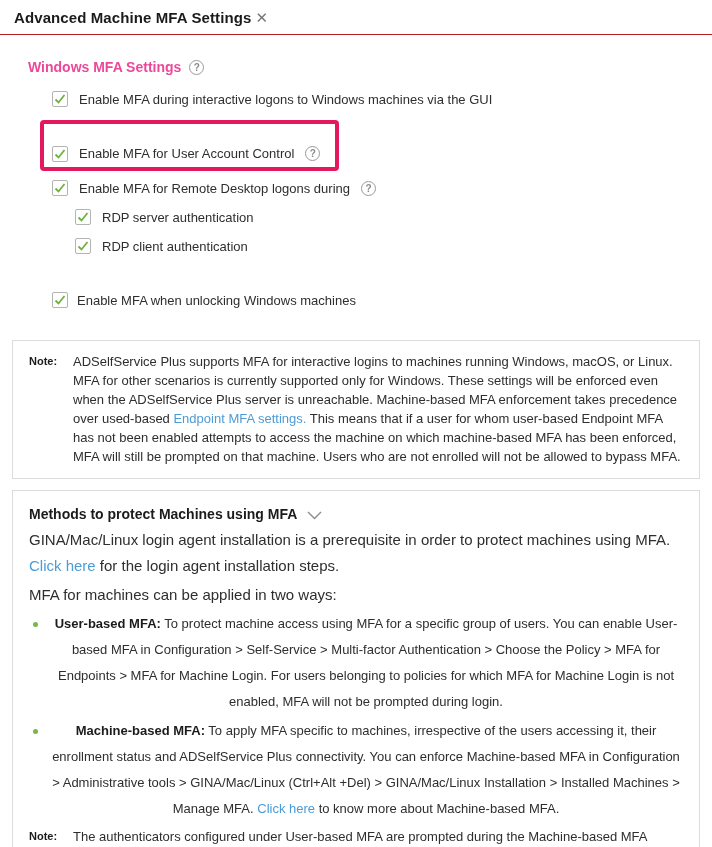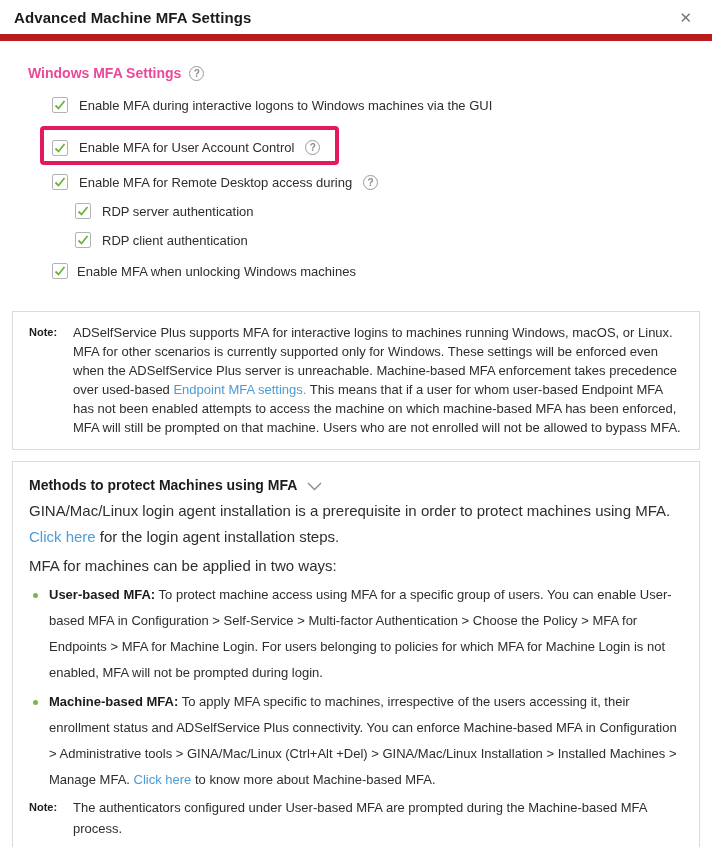--- a/index.html
+++ b/index.html
@@ -1,61 +1,61 @@
 <!DOCTYPE html>
 <html><head>
 <meta charset="utf-8">
 <style>
   * { margin:0; padding:0; box-sizing:border-box; }
   html,body { width:712px; height:847px; background:#fff; overflow:hidden;
               font-family:"Liberation Sans", sans-serif; color:#333; }
   .dialog { width:712px; height:847px; background:#fff; display:flex; flex-direction:column; }
 
   
-  .dlg-header { display:flex; align-items:center; justify-content:space-between;
-                padding:8px 16px 7px 14px; border-bottom:7px solid #b91c1c; }
+  .dlg-header { display:flex; align-items:center; justify-content:flex-start;
+                padding:8px 16px 7px 14px; border-bottom:1px solid #b91c1c; }
   .dlg-title { font-size:15px; font-weight:600; color:#1b1b1b; letter-spacing:.1px; }
   .close-x { font-size:15px; color:#777; cursor:pointer; line-height:1; padding:2px 4px; }
 
   
   .sec-head { display:flex; align-items:center; gap:8px; margin:24px 0 16px 28px; }
   .sec-title { font-size:14px; font-weight:bold; color:#ec4899; }
 
   .help-ic { display:inline-flex; align-items:center; justify-content:center;
              width:15px; height:15px; border:1px solid #9a9a9a; border-radius:50%;
              font-size:10px; color:#8a8a8a; font-weight:bold; flex:0 0 auto; cursor:pointer; }
 
   
   .cb-row { display:flex; align-items:center; gap:11px; margin:0 0 13px 52px; height:19px; }
   .cb-row.sub { margin-left:75px; }
-  .cb-row.last { margin-top:2px; margin-bottom:16px;gap:9px; }
+  .cb-row.last { margin-top:25px; margin-bottom:16px;gap:9px; }
   .cbx { width:16px; height:16px; border:1px solid #b3b3b3; border-radius:2px;
          background:#fff; display:inline-flex; align-items:center; justify-content:center;
          flex:0 0 auto; cursor:pointer; }
   .cb-label { font-size:13px; color:#2e2e2e; white-space:nowrap; }
 
   .hl-wrap { border:4px solid #e5185d; border-radius:4px; width:max-content;
-             margin:0 0 9px 40px; padding:8px 15px 4px 8px; }
+             margin:0 0 9px 40px; padding:20px 15px 4px 8px; }
   .hl-wrap .cb-row { margin:0; }
 
   
   .note-box { border:1px solid #dcdcdc; margin:16px 12px 0 12px; padding:11px 16px 12px 16px;
               display:flex; gap:6px; }
   .note-label { font-weight:bold; font-size:11px; color:#1b1b1b; flex:0 0 38px; line-height:19px; }
   .note-text { font-size:13px; line-height:19px; color:#2e2e2e; }
 
   a.lnk { color:#4d9bd5; text-decoration:none; cursor:pointer; }
 
   
   .methods-box { border:1px solid #dcdcdc; margin:11px 12px 0 12px; padding:15px 16px 10px 16px; }
   .methods-head { display:flex; align-items:center; gap:10px; margin-bottom:5px; }
   .methods-title { font-size:14px; font-weight:bold; color:#1b1b1b; }
   .chev { cursor:pointer; display:inline-flex; margin-top:2px; }
   .m-para { font-size:15px; line-height:26px; color:#2e2e2e; margin-top:3px; }
-  .bullets { list-style:none; margin-top:2px; }
+  .bullets { list-style:none; margin-top:2px;text-align:center; }
   .bullets li { position:relative; padding-left:20px; font-size:13px; line-height:26px;
                 color:#2e2e2e; margin-top:3px; }
   .bullets li::before { content:""; position:absolute; left:4px; top:11px;
                         width:5px; height:5px; border-radius:50%; background:#7ab648; }
   .b-label { font-weight:bold; color:#1b1b1b; }
   .m-note { display:flex; gap:6px; margin-top:4px; }
   .m-note .note-label { line-height:21px; }
   .m-note .note-text { line-height:21px; }
 </style>
 </head>
@@ -93,21 +93,21 @@
       <span class="help-ic">?</span>
     </div>
   </div>
 
   <div class="cb-row">
     <span class="cbx">
       <svg width="12" height="12" viewBox="0 0 12 12">
           <polyline points="1.5,6.5 4.5,9.5 10.5,2" fill="none" stroke="#6cb33d" stroke-width="1.8"></polyline>
         </svg>
     </span>
-    <span class="cb-label">Enable MFA for Remote Desktop access during</span>
+    <span class="cb-label">Enable MFA for Remote Desktop logons during</span>
     <span class="help-ic">?</span>
   </div>
 
   <div class="cb-row sub">
     <span class="cbx">
       <svg width="12" height="12" viewBox="0 0 12 12">
           <polyline points="1.5,6.5 4.5,9.5 10.5,2" fill="none" stroke="#6cb33d" stroke-width="1.8"></polyline>
         </svg>
     </span>
     <span class="cb-label">RDP server authentication</span>

